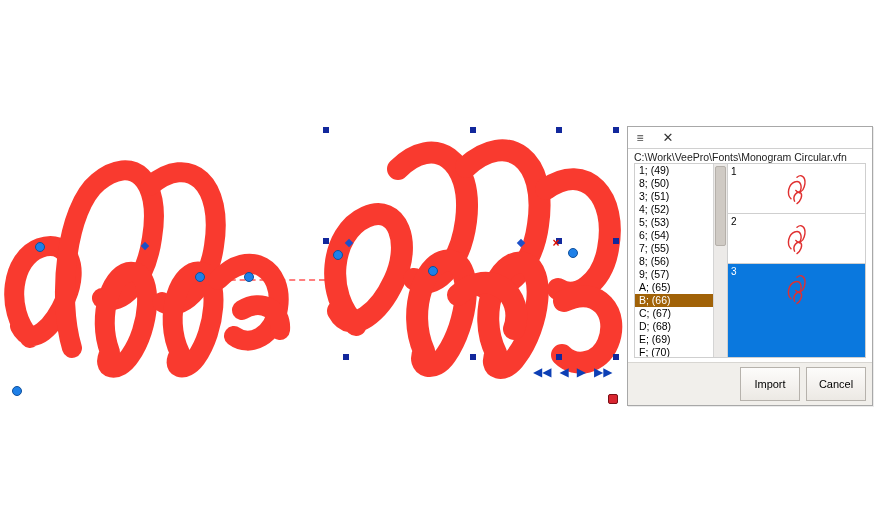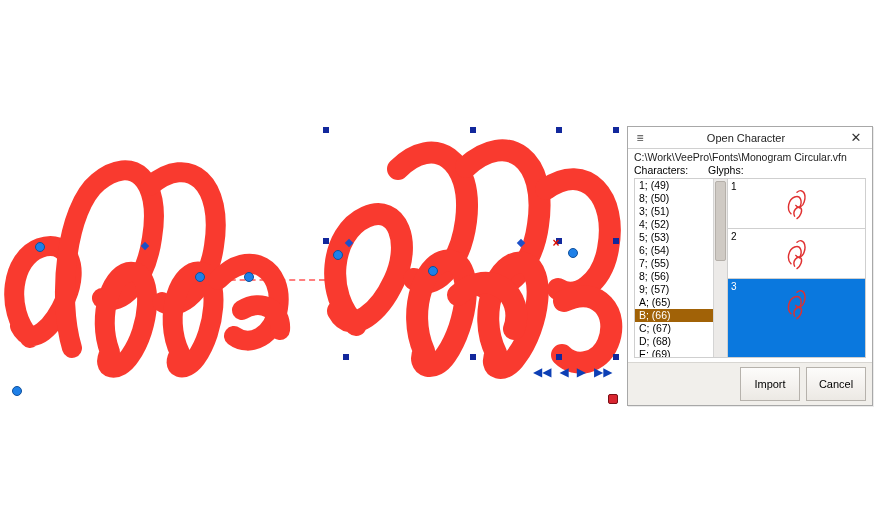--- a/index.html
+++ b/index.html
@@ -110,28 +110,23 @@
     <span>◀◀</span>
     <span>◀</span>
     <span>▶</span>
     <span>▶▶</span>
   </div>
 </div>
 
 <div class="dialog">
   <div class="titlebar">
     <div class="ham">≡</div>
-    <div class="title">Open Character</div>
     <div class="close">✕</div>
   </div>
   <div class="path">C:\Work\VeePro\Fonts\Monogram Circular.vfn</div>
-  <div class="labels">
-    <div class="l1">Characters:</div>
-    <div>Glyphs:</div>
-  </div>
   <div class="body">
     <div class="charlist">
       <div class="charlist-items" id="charlist-items">
           <div>1; (49)</div>
           <div>8; (50)</div>
           <div>3; (51)</div>
           <div>4; (52)</div>
           <div>5; (53)</div>
           <div>6; (54)</div>
           <div>7; (55)</div>

